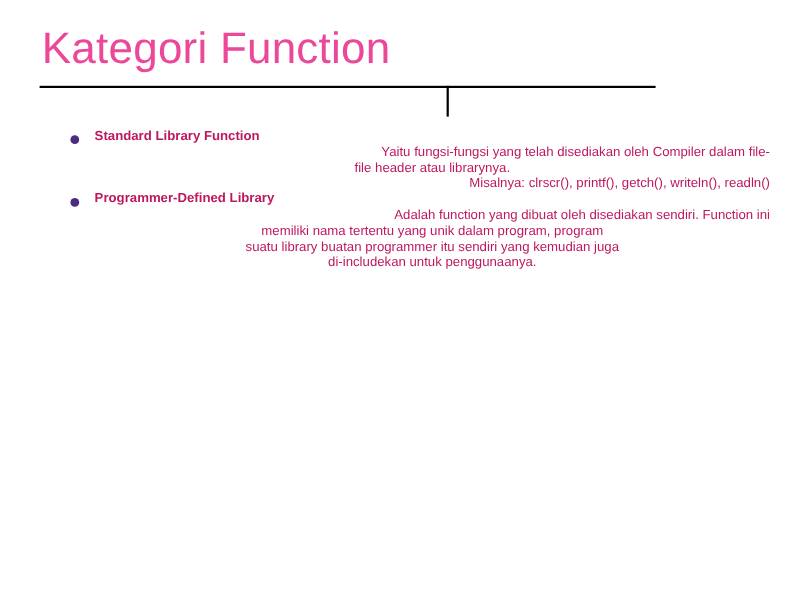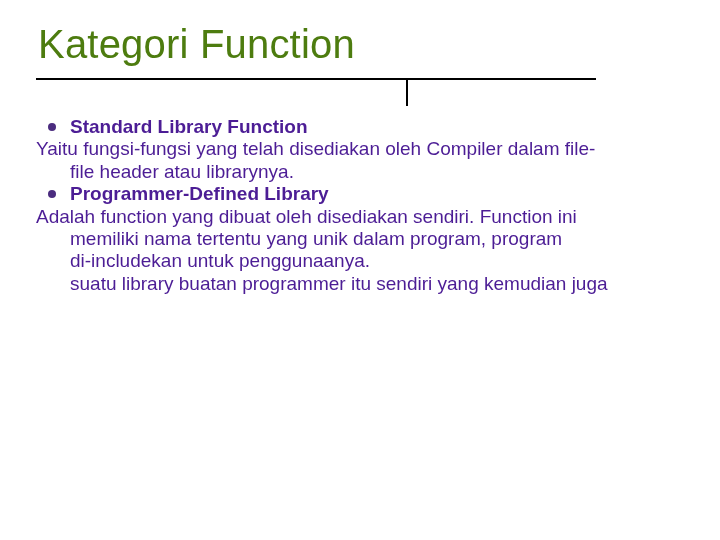--- a/index.html
+++ b/index.html
@@ -17,47 +17,47 @@
     width: 720px;
     height: 540px;
     box-sizing: border-box;
   }
   .title {
     position: absolute;
     left: 38px;
     top: 22px;
     font-size: 40px;
     font-weight: 400;
-    color: #4d7c0f;
+    color: #ec4899;
     letter-spacing: 0.2px;
   }
   .title-underline {
     position: absolute;
     left: 36px;
     top: 78px;
     width: 560px;
     height: 0;
     border-top: 2px solid #000;
   }
   .title-vline {
     position: absolute;
     left: 406px;
     top: 78px;
     width: 0;
     height: 28px;
     border-left: 2px solid #000;
   }
   .body {
     position: absolute;
-    left: 36px;
+    left: 52px;
     top: 116px;
     width: 648px;
-    font-size: 19px;
+    font-size: 12px;
     line-height: 1.18;
-    color: #4c1d95;
+    color: #be185d;
   }
   .row {
     display: block;
   }
   .bullet-row {
     display: flex;
     align-items: flex-start;
     padding-left: 12px;
   }
   .bullet {
@@ -67,46 +67,49 @@
     background: #4b2c7f;
     flex: 0 0 auto;
     margin-top: 7px;
     margin-right: 14px;
   }
   .bold {
     font-weight: 700;
   }
   .cont {
     padding-left: 34px;
+    text-align: center;
   }
   .plain {
     padding-left: 0;
+    text-align: right;
   }
 </style>
 </head>
 <body>
 <div class="slide">
 
   <div class="title">Kategori Function</div>
   <div class="title-underline"></div>
   <div class="title-vline"></div>
 
   <div class="body">
 
     <div class="row bullet-row">
       <span class="bullet"></span>
       <span class="bold">Standard Library Function</span>
     </div>
     <div class="row plain">Yaitu fungsi-fungsi yang telah disediakan oleh Compiler dalam file-</div>
     <div class="row cont">file header atau librarynya.</div>
+    <div class="row plain">Misalnya: clrscr(), printf(), getch(), writeln(), readln()</div>
 
     <div class="row bullet-row">
       <span class="bullet"></span>
       <span class="bold">Programmer-Defined Library</span>
     </div>
     <div class="row plain">Adalah function yang dibuat oleh disediakan sendiri. Function ini</div>
     <div class="row cont">memiliki nama tertentu yang unik dalam program, program</div>
+    <div class="row cont">suatu library buatan programmer itu sendiri yang kemudian juga</div>
     <div class="row cont">di-includekan untuk penggunaanya.</div>
-    <div class="row cont">suatu library buatan programmer itu sendiri yang kemudian juga</div>
 
   </div>
 
 </div>
 
 </body></html>

